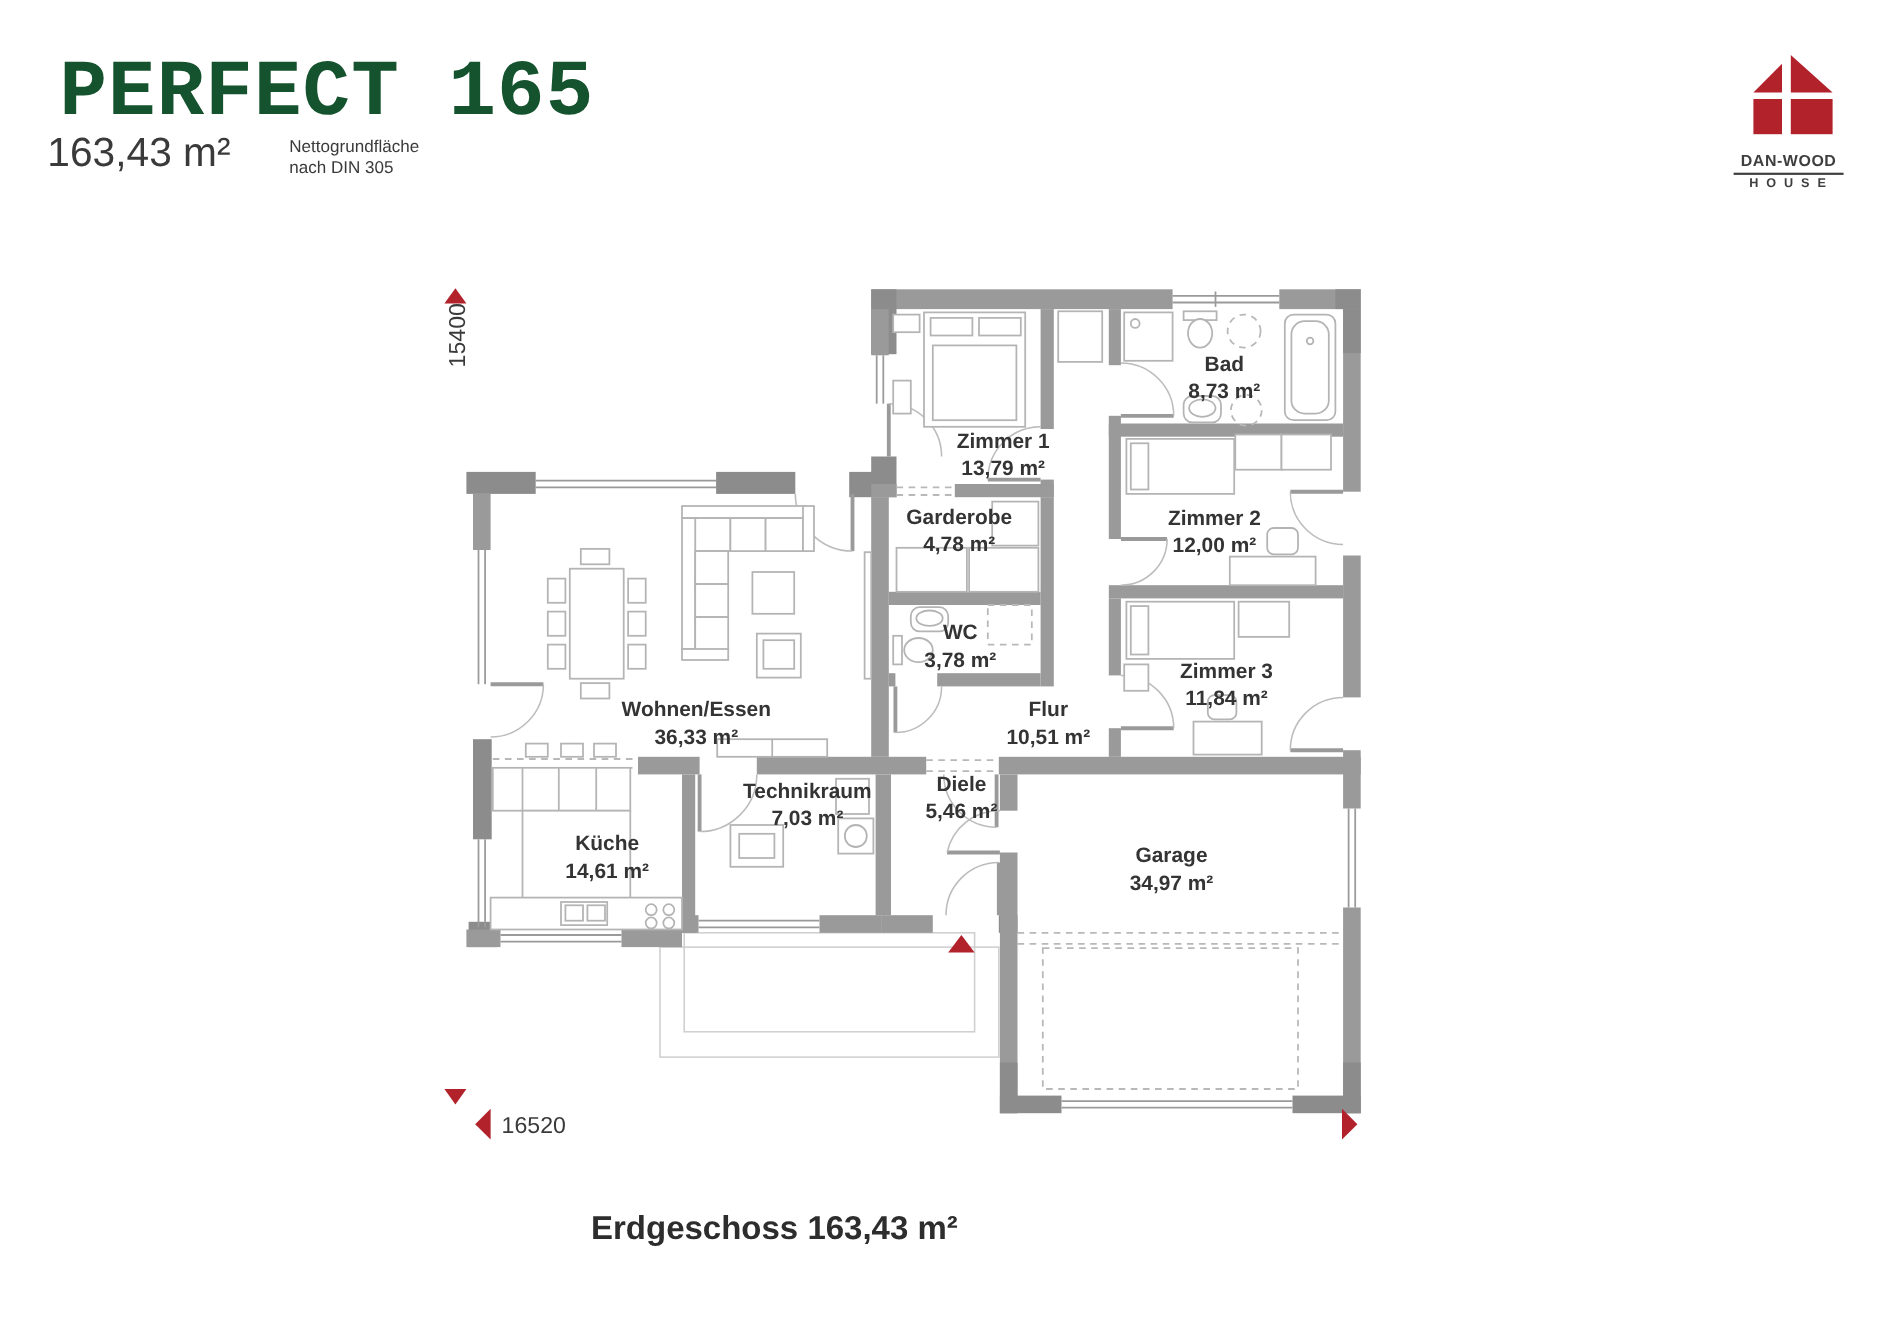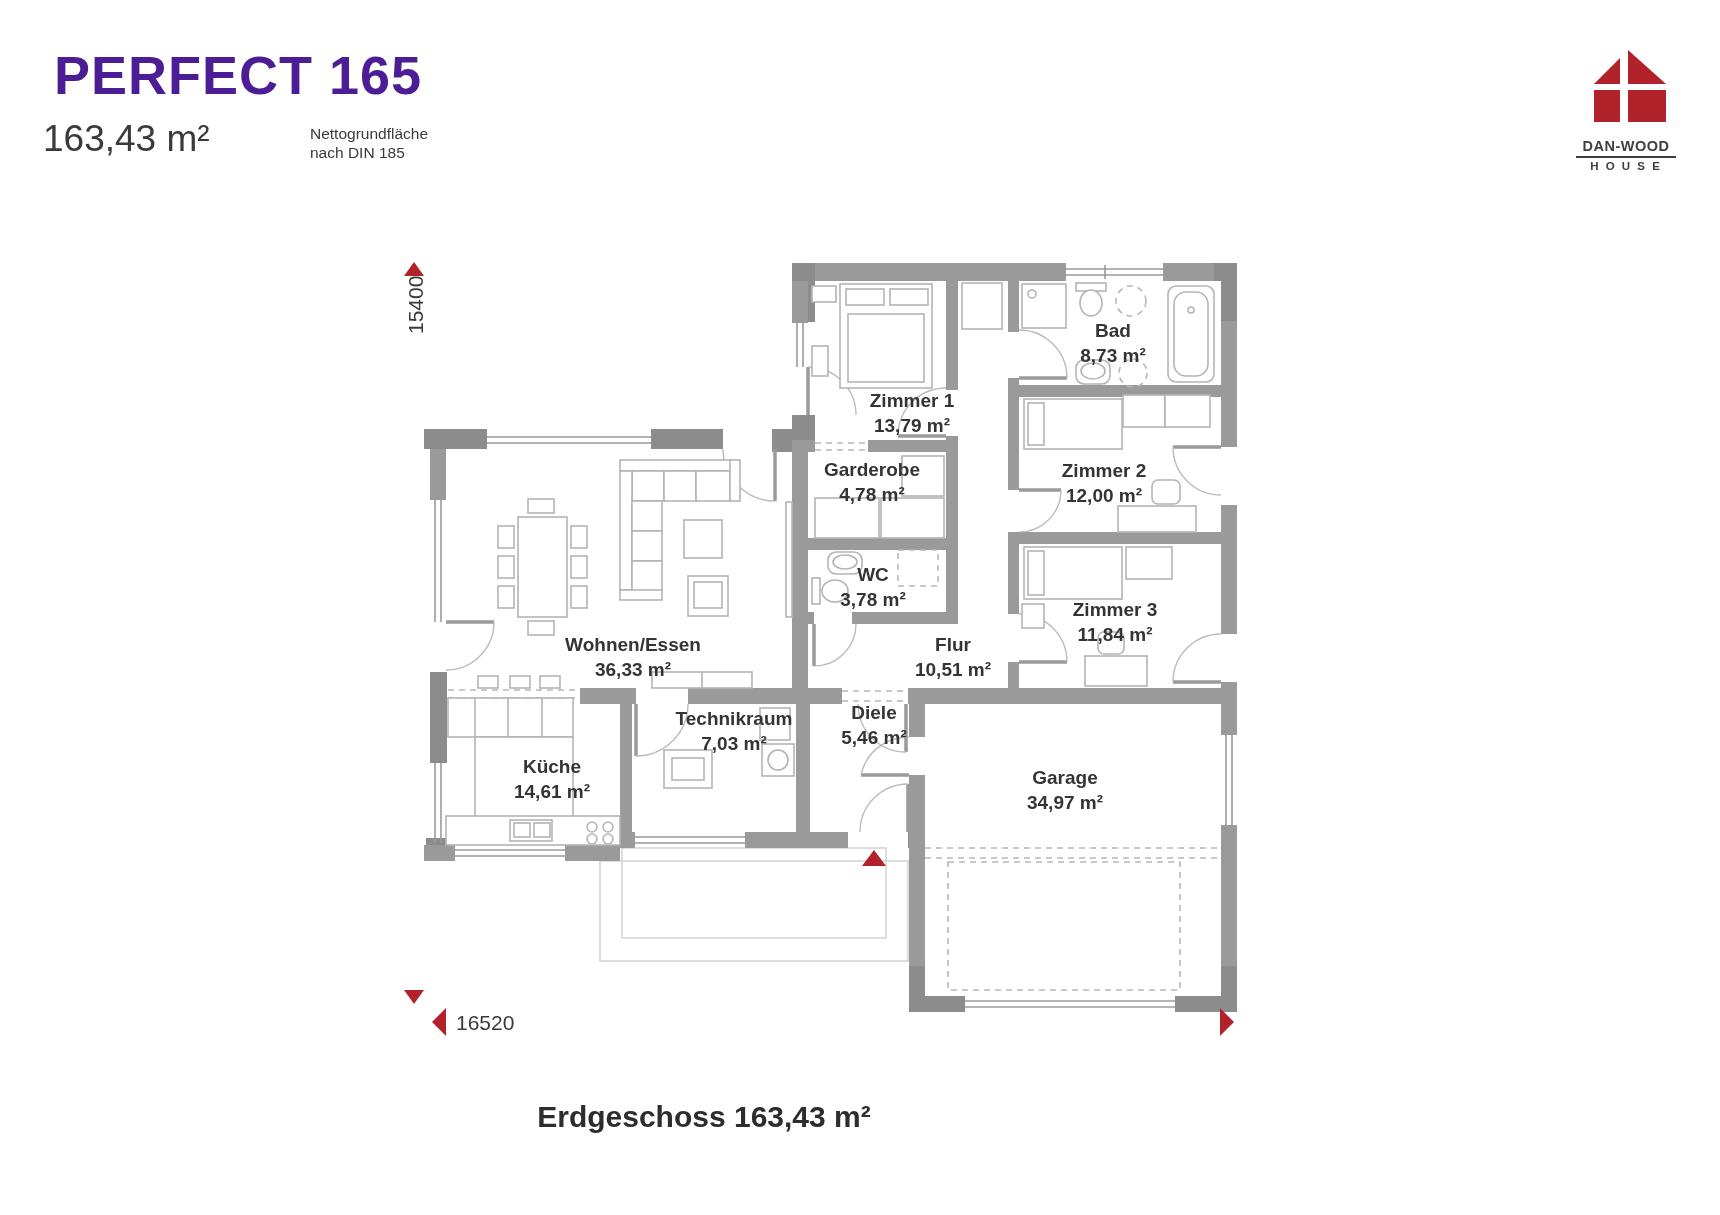--- a/index.html
+++ b/index.html
@@ -1,20 +1,20 @@
 <!DOCTYPE html>
 <html><head>
 <meta charset="utf-8">
 <style>
   html,body{margin:0;padding:0;background:#ffffff;}
   body{width:1720px;height:1215px;position:relative;font-family:"Liberation Sans",sans-serif;overflow:hidden;}
   .abs{position:absolute;}
-  #title{left:54px;top:44px;font-size:54px;font-weight:bold;letter-spacing:1px;color:#4c1d95;}
+  #title{left:54px;top:44px;font-size:72px;font-weight:bold;letter-spacing:1px;color:#14532d;font-family:Liberation Mono, monospace;}
   #area-sub{left:43px;top:118px;font-size:37px;font-weight:normal;color:#3a3a3a;}
-  #area-note{left:263px;top:124px;font-size:15.5px;line-height:19px;color:#3a3a3a;margin-left:47px;}
+  #area-note{left:263px;top:124px;font-size:15.5px;line-height:19px;color:#3a3a3a;}
   #logo{left:1576px;top:46px;width:100px;text-align:center;}
   #logo .brand{font-size:14.5px;font-weight:bold;color:#3f3f3f;letter-spacing:.5px;
                border-bottom:2.5px solid #3f3f3f;padding-bottom:2px;margin-top:4px;}
   #logo .sub{font-size:11.5px;font-weight:bold;color:#3f3f3f;letter-spacing:2px;margin-top:2px;}
   #caption{left:0;top:1100px;width:1408px;text-align:center;font-size:30px;font-weight:bold;color:#2d2d2d;}
   svg text.room{font-family:"Liberation Sans",sans-serif;font-size:19px;font-weight:600;fill:#343434;}
   svg text.dim{font-family:"Liberation Sans",sans-serif;font-size:21px;fill:#3a3a3a;}
   .wall{fill:#9a9a9a;}
   .walld{fill:#8c8c8c;}
   .furn{fill:#ffffff;stroke:#b4b4b4;stroke-width:1.6;}
@@ -26,21 +26,21 @@
   .thin{fill:none;stroke:#cfcfcf;stroke-width:1.4;}
   .red{fill:#b2222a;}
 </style>
 </head>
 <body>
 
 <div class="abs" id="title">PERFECT 165</div>
 <div class="abs" id="area-sub">163,43 m²</div>
 <div class="abs" id="area-note">
   <div>Nettogrundfläche</div>
-  <div>nach DIN 185</div>
+  <div>nach DIN 305</div>
 </div>
 
 <div class="abs" id="logo">
   <svg width="100" height="84" viewBox="0 0 100 84">
     <polygon class="red" points="18,38 44,12 44,38"></polygon>
     <polygon class="red" points="52,4 52,38 90,38"></polygon>
     <rect class="red" x="18" y="44" width="26" height="32"></rect>
     <rect class="red" x="52" y="44" width="38" height="32"></rect>
   </svg>
   <div class="brand">DAN-WOOD</div>

